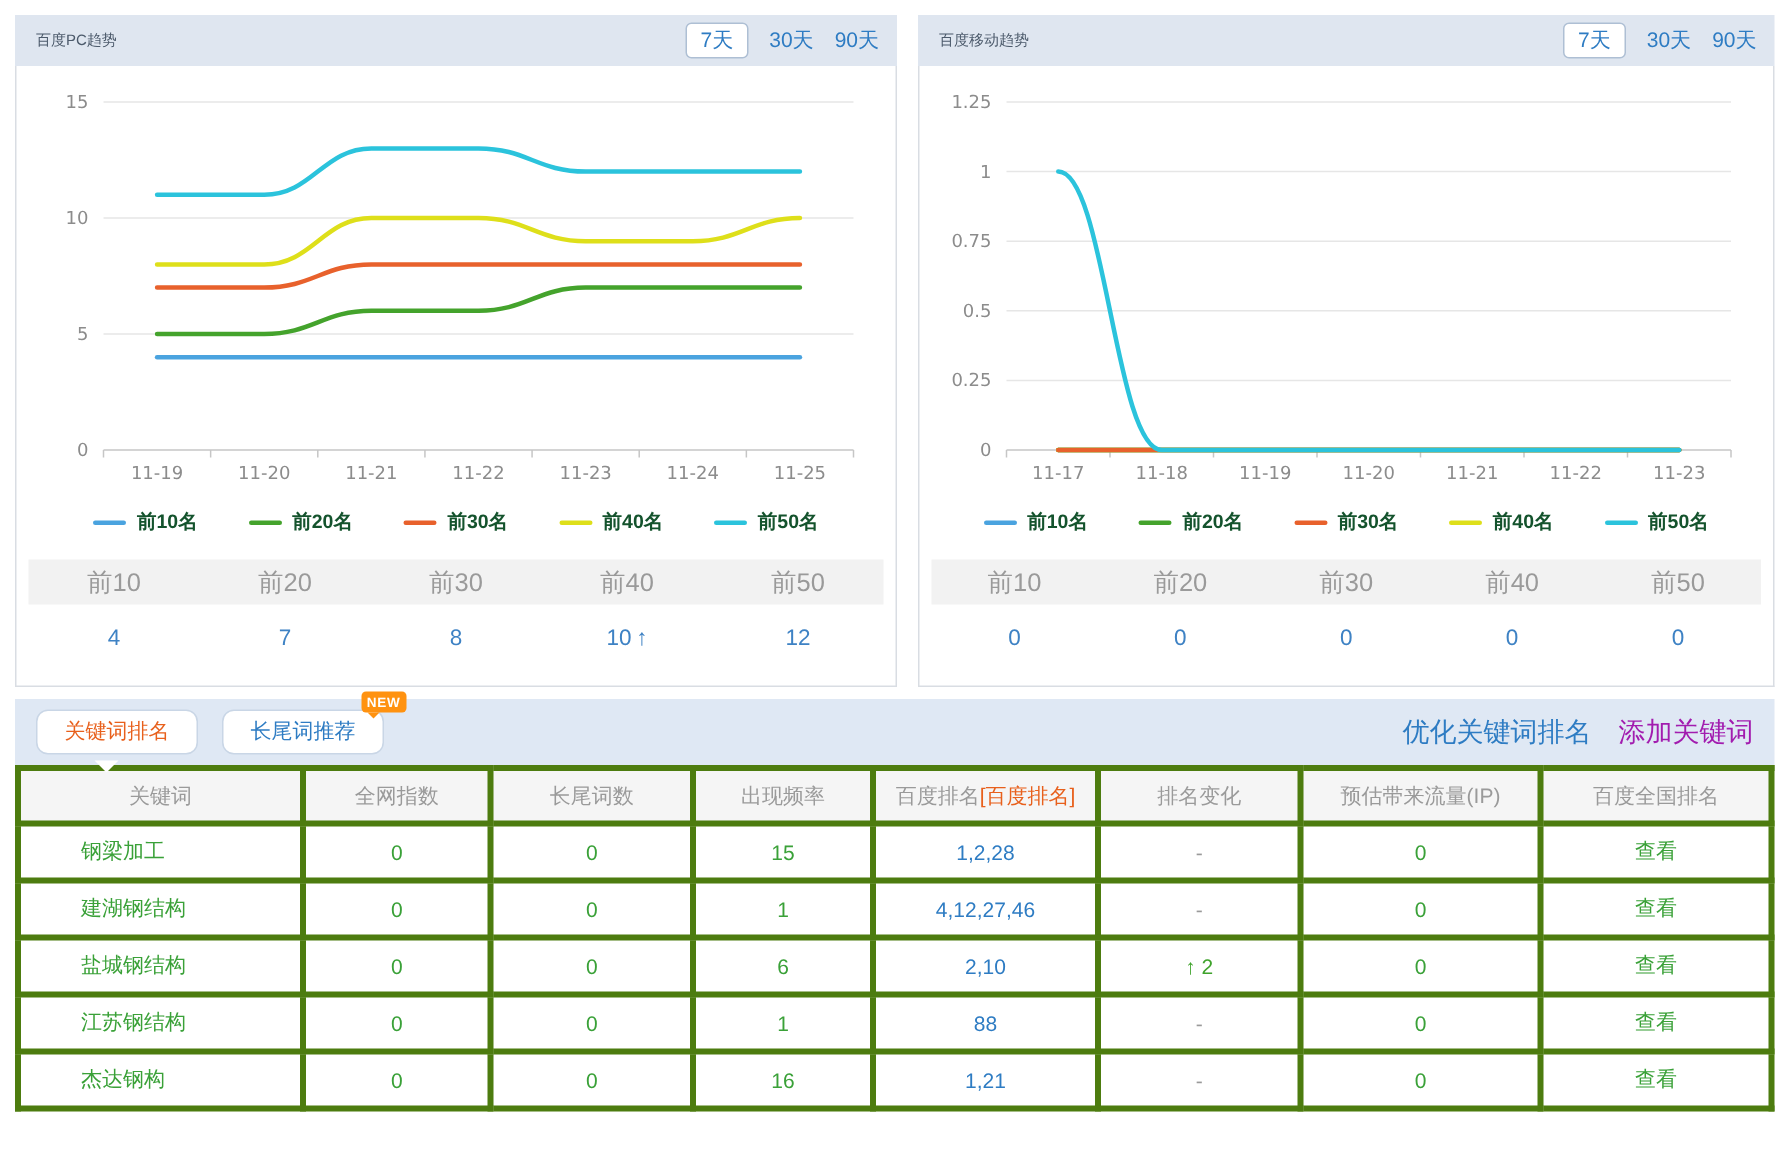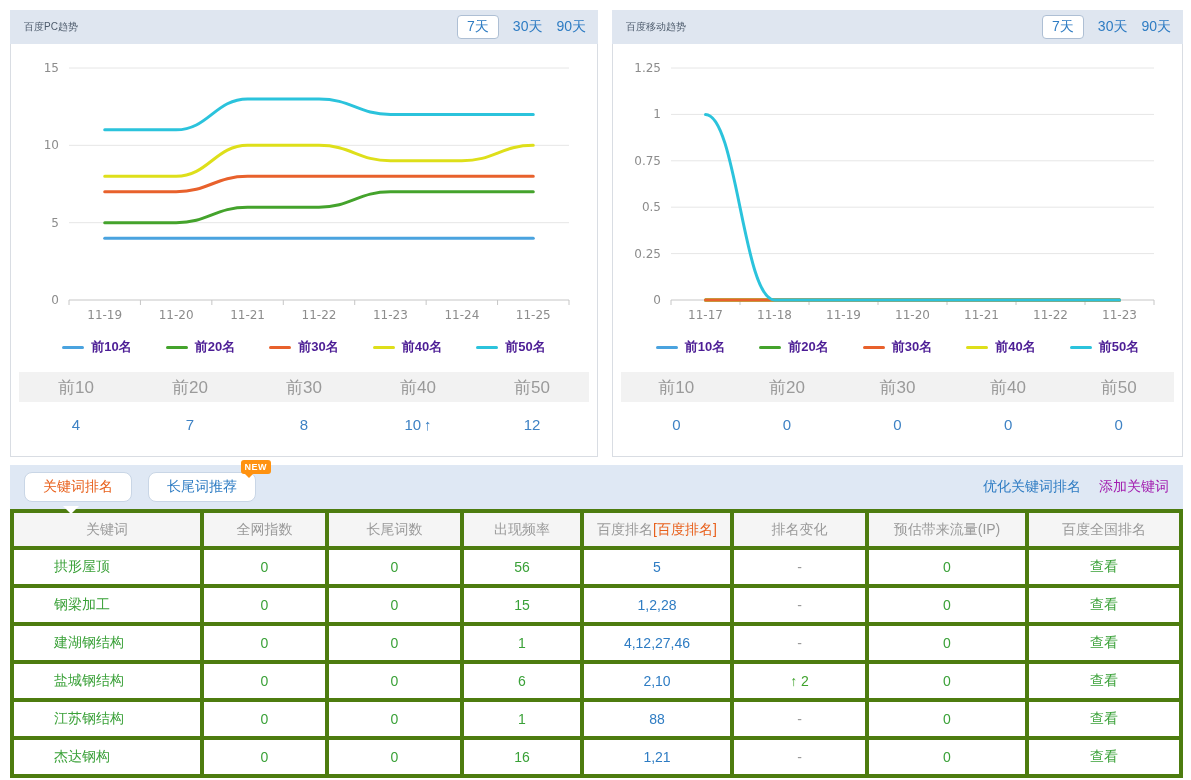--- a/index.html
+++ b/index.html
@@ -17,40 +17,40 @@
   .range-tabs { display:flex; align-items:center; gap:14px; font-size:14px; }
   .range-tab { color:#2e7cc3; cursor:pointer; text-decoration:none; }
   .range-tab.active { background:#fff; border:1px solid #aebfd4; border-radius:4px; padding:2px 9px; }
   .panel-body { border:1px solid #d9dde3; border-top:none; padding-top:10px; padding-bottom:10px; }
 
   svg text { font-family:"DejaVu Sans","Liberation Sans",sans-serif; }
 
   .legend { display:flex; justify-content:center; gap:34px; margin:2px 0 16px 0; }
   .legend-item { display:flex; align-items:center; gap:7px; }
   .legend-swatch { width:22px; height:3px; border-radius:2px; }
-  .legend-label { font-size:13px; font-weight:bold; color:#4c1d95; }
+  .legend-label { font-size:13px; font-weight:bold; color:#14532d; }
 
   .summary-head { display:flex; background:#f2f2f2; height:30px; align-items:center; margin:0 8px; }
   .summary-head span { flex:1; text-align:center; font-size:17px; color:#9a9a9a; }
   .summary-vals { display:flex; height:44px; align-items:center; margin:0 8px; }
   .summary-vals span { flex:1; text-align:center; font-size:15px; color:#3e82c4; }
   .up-arrow { color:#3fa32c; font-weight:bold; margin-left:3px; }
 
   
   .kw-bar { margin-top:8px; background:#dfe8f4; height:44px; display:flex; align-items:center; justify-content:space-between; padding:0 14px 0 14px; position:relative; }
   .kw-tabs { display:flex; gap:16px; align-items:flex-end; }
   .kw-tab { position:relative; background:#fff; border:1px solid #c9d6e6; border-radius:8px; padding:5px 18px; font-size:14px; cursor:pointer; }
   .kw-tab.rank { color:#e8601c; }
   .kw-tab.longtail { color:#2e7cc3; }
   .kw-tab.active .tab-pointer { position:absolute; bottom:-13px; left:38px; width:0; height:0;
       border-left:8px solid transparent; border-right:8px solid transparent; border-top:8px solid #fff; }
   .new-badge { position:absolute; top:-13px; right:-16px; background:#ff9210; color:#fff; font-size:9px; font-weight:bold;
       padding:2px 4px; border-radius:3px; letter-spacing:0.5px; }
   .new-badge:after { content:""; position:absolute; left:4px; bottom:-4px; border-left:4px solid transparent; border-right:4px solid transparent; border-top:4px solid #ff9210; }
-  .kw-links { display:flex; gap:18px; font-size:14px; }
+  .kw-links { display:flex; gap:18px; font-size:18px; }
   .kw-links a { text-decoration:none; cursor:pointer; }
   .link-optimize { color:#2e7cc3; }
   .link-add { color:#a21caf; }
 
   table.kw-table { width:100%; border-collapse:collapse; margin-top:0; }
   .kw-table th, .kw-table td { border:4px solid #4d7c0f; text-align:center; font-size:14px; font-weight:normal; }
   .kw-table th { background:#f5f5f5; color:#9a9a9a; height:37px; }
   .kw-table td { height:38px; color:#3aa138; }
   .kw-table td.kw-name { text-align:left; padding-left:40px; }
   .kw-table .rank-link { color:#2e7cc3; text-decoration:none; cursor:pointer; }
@@ -264,30 +264,20 @@
           <th>长尾词数</th>
           <th>出现频率</th>
           <th>百度排名<a class="hdr-link">[百度排名]</a></th>
           <th>排名变化</th>
           <th>预估带来流量(IP)</th>
           <th>百度全国排名</th>
         </tr>
       </thead>
     <tbody id="kw-tbody">
         <tr>
-          <td class="kw-name">拱形屋顶</td>
-          <td>0</td>
-          <td>0</td>
-          <td>56</td>
-          <td><a class="rank-link">5</a></td>
-          <td><span class="dash">-</span></td>
-          <td>0</td>
-          <td><a class="view-link">查看</a></td>
-        </tr>
-        <tr>
           <td class="kw-name">钢梁加工</td>
           <td>0</td>
           <td>0</td>
           <td>15</td>
           <td><a class="rank-link">1,2,28</a></td>
           <td><span class="dash">-</span></td>
           <td>0</td>
           <td><a class="view-link">查看</a></td>
         </tr>
         <tr>

